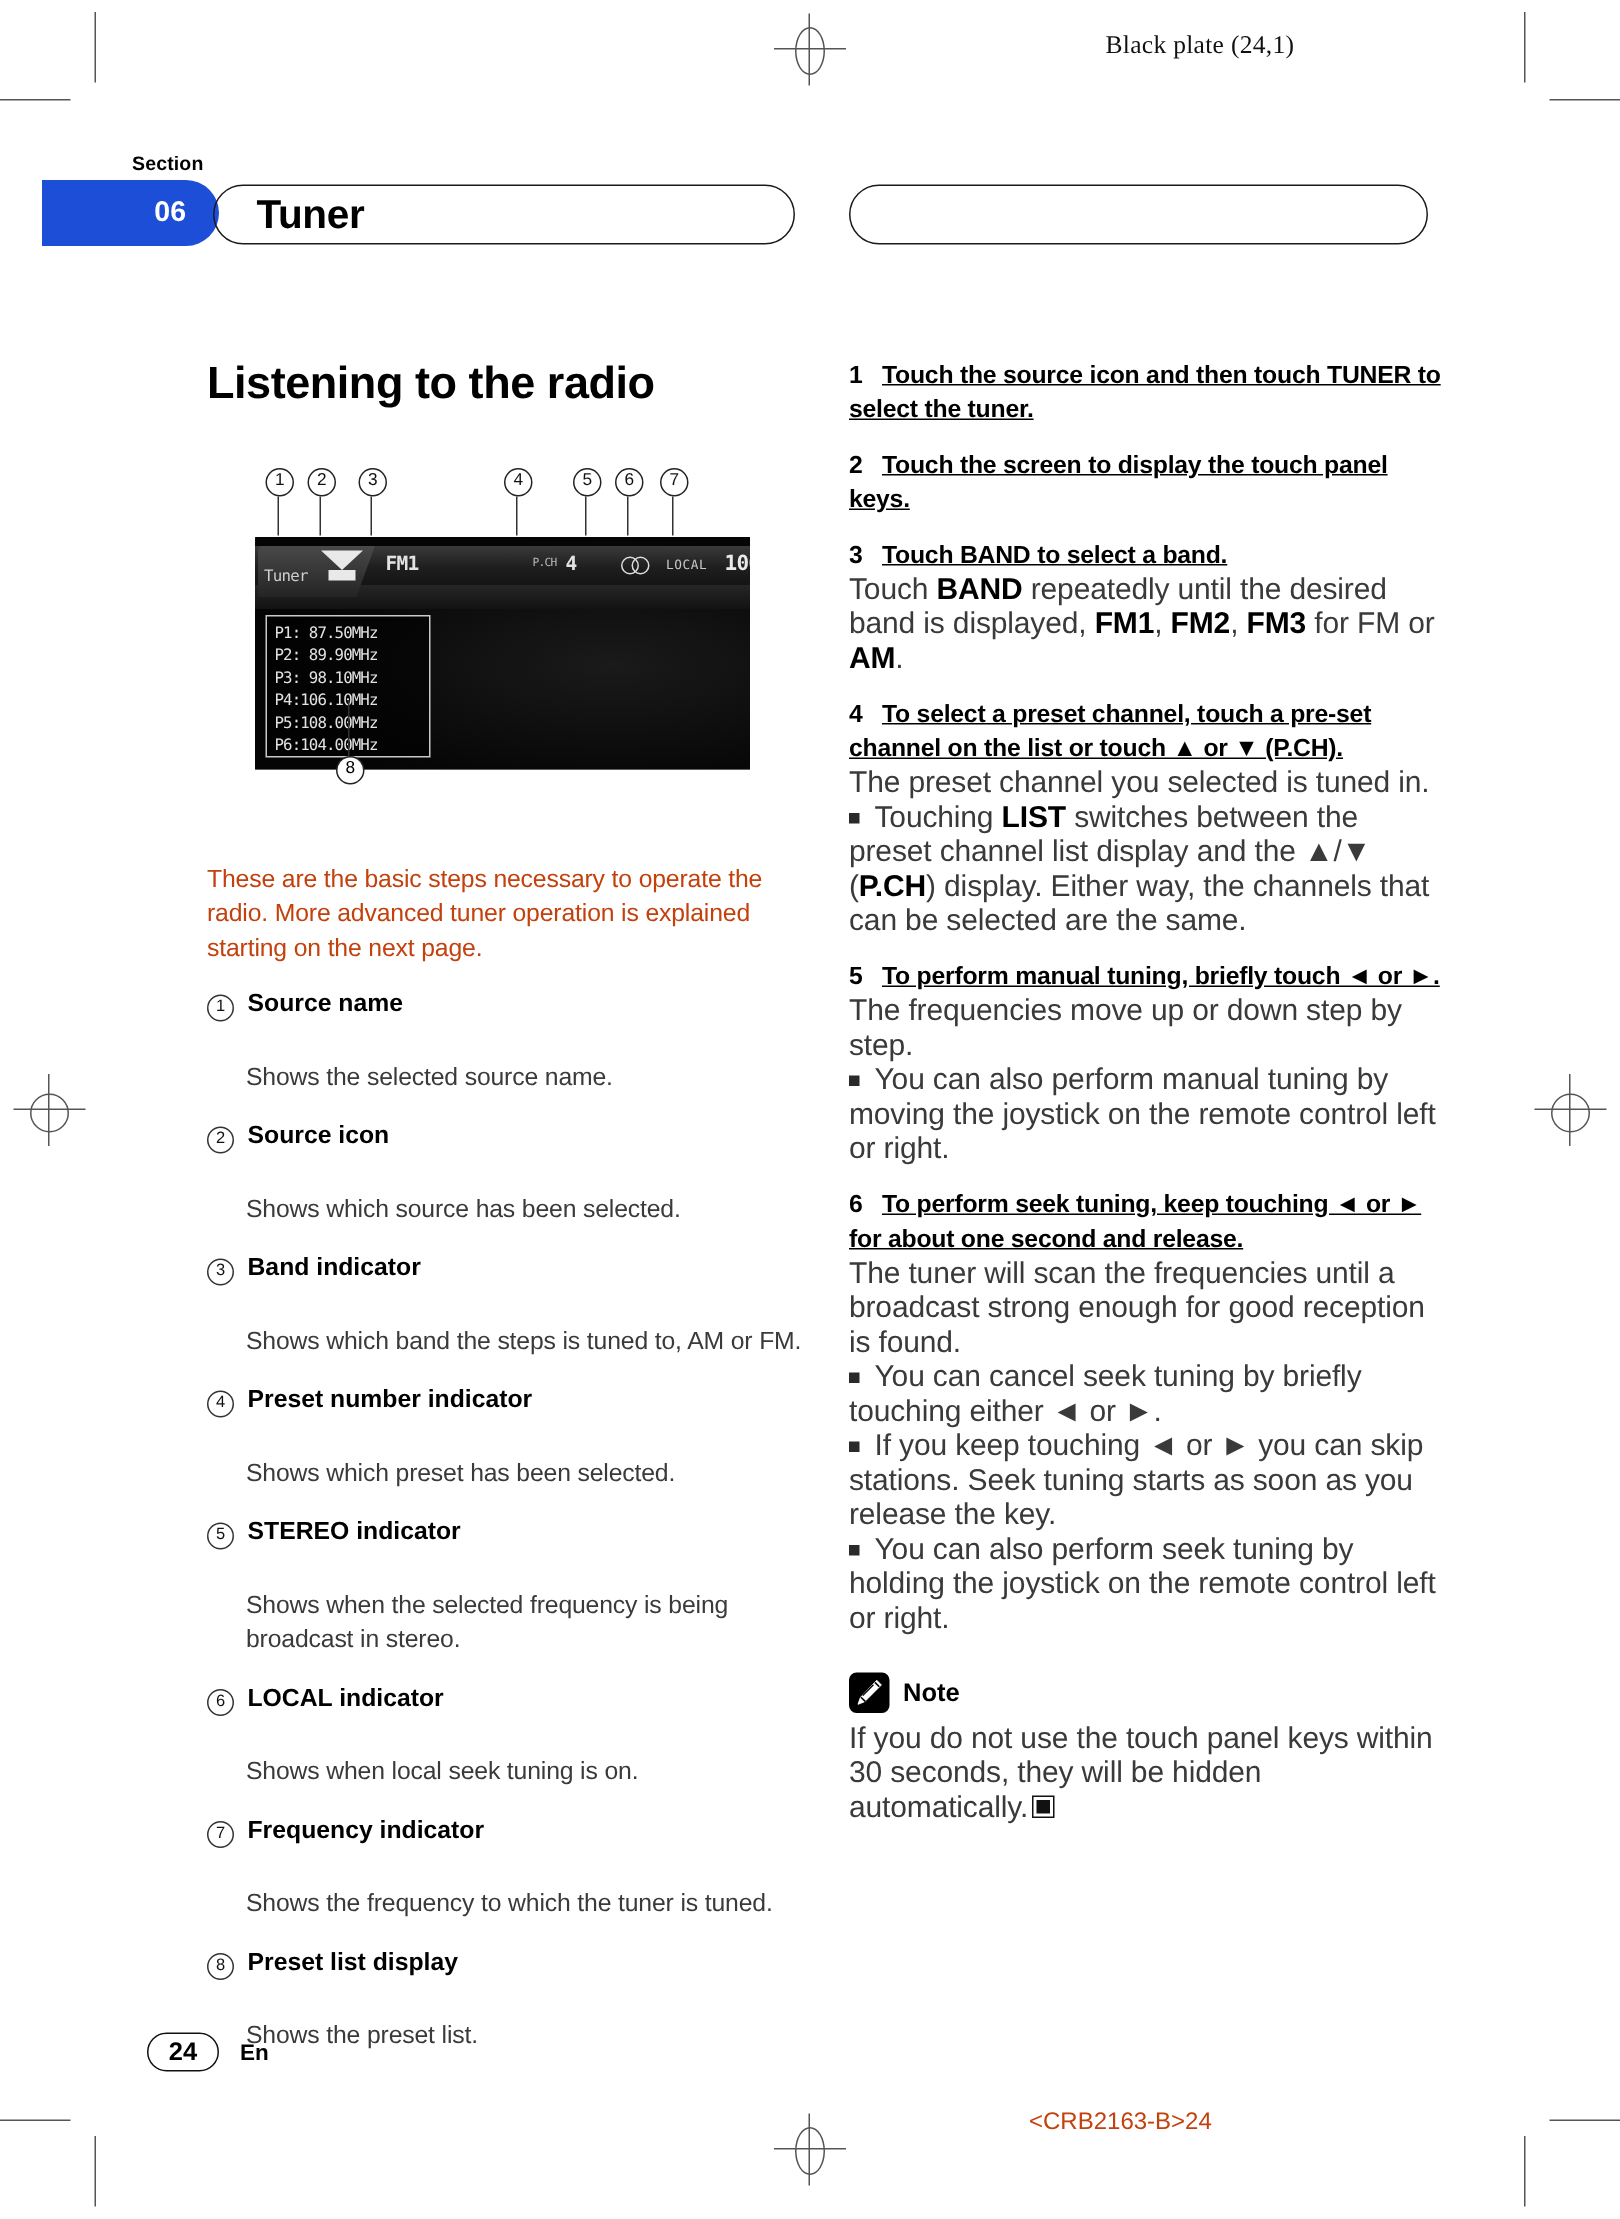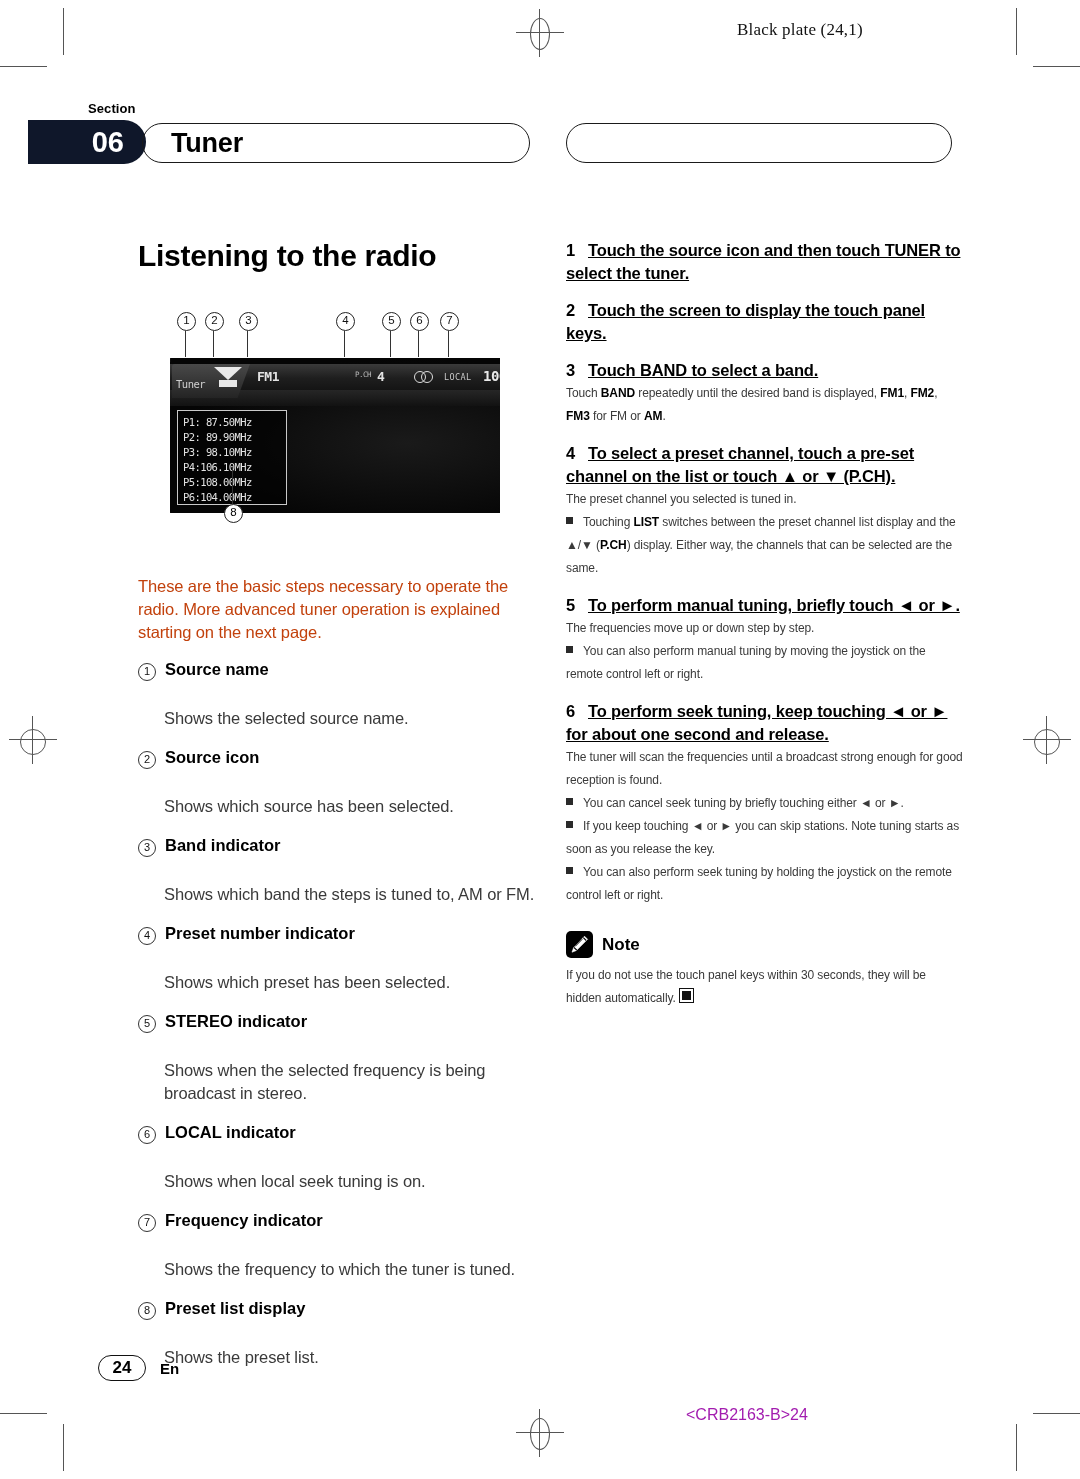--- a/index.html
+++ b/index.html
@@ -43,24 +43,24 @@
   }
 
   
   .section-word {
     position:absolute; left:88px; top:101px;
     font-size: 13px; font-weight: bold; letter-spacing: .1px;
   }
   .sec-badge {
     position:absolute; left:28px; top:120px;
     width: 118px; height: 44px;
-    background:#0f172a;
+    background:#1d4ed8;
     border-radius: 0 22px 22px 0;
     color:#fff;
-    font-size: 29px; font-weight: bold;
+    font-size: 19px; font-weight: bold;
     display:flex; align-items:center; justify-content:flex-end;
     padding-right: 22px;
     box-sizing: border-box;
   }
   .title-pill {
     position:absolute; left:142px; top:123px;
     width: 388px; height: 40px;
     border: 1.4px solid #1a1a1a;
     border-radius: 21px;
     box-sizing: border-box;
@@ -254,21 +254,21 @@
   .step-head {
     font-size: 16.5px;
     font-weight: bold;
     color:#000;
     line-height: 23px;
     letter-spacing: -0.15px;
     text-decoration: underline;
   }
   .step-head .sn { display:inline-block; width: 22px; }
   .step-body {
-    font-size: 12px;
+    font-size: 20px;
     line-height: 23px;
     color:#3a3a3a;
     letter-spacing: -0.1px;
   }
   .step-body b { color:#000; font-weight:bold; }
   .bullet { position: relative; padding-left: 0; }
   .bullet .sq {
     display:inline-block;
     width: 7px; height: 7px;
     background:#2a2a2a;
@@ -308,21 +308,21 @@
     font-size: 17px; font-weight: bold;
     display:flex; align-items:center; justify-content:center;
     box-sizing: border-box;
   }
   .page-lang {
     position:absolute; left:160px; top:1360px;
     font-size: 15px; font-weight: bold;
   }
   .footer-code {
     position:absolute; left:686px; top:1406px;
-    font-size: 16px; color:#a21caf;
+    font-size: 16px; color:#c2410c;
   }
 </style>
 </head>
 <body>
 
 <div class="cropmark cm-v" style="left:63px;  top:8px;   height:47px;"></div>
 <div class="cropmark cm-v" style="left:1016px;top:8px;   height:47px;"></div>
 <div class="cropmark cm-h" style="left:0px;   top:66px;  width:47px;"></div>
 <div class="cropmark cm-h" style="left:1033px;top:66px;  width:47px;"></div>
 <div class="cropmark cm-v" style="left:63px;  top:1424px;height:47px;"></div>
@@ -527,21 +527,21 @@
     <div class="step-body">The frequencies move up or down step by step.</div>
     <div class="step-body bullet"><span class="sq"></span><span>You can also perform manual tuning by moving the joystick on the remote control left or right.</span></div>
   </div>
 
   <div class="step">
     <div class="step-head">
       <span class="sn">6</span><span>To perform seek tuning, keep touching ◄ or ► for about one second and release.</span>
     </div>
     <div class="step-body">The tuner will scan the frequencies until a broadcast strong enough for good reception is found.</div>
     <div class="step-body bullet"><span class="sq"></span><span>You can cancel seek tuning by briefly touching either ◄ or ►.</span></div>
-    <div class="step-body bullet"><span class="sq"></span><span>If you keep touching ◄ or ► you can skip stations. Note tuning starts as soon as you release the key.</span></div>
+    <div class="step-body bullet"><span class="sq"></span><span>If you keep touching ◄ or ► you can skip stations. Seek tuning starts as soon as you release the key.</span></div>
     <div class="step-body bullet"><span class="sq"></span><span>You can also perform seek tuning by holding the joystick on the remote control left or right.</span></div>
   </div>
 
   <div class="note-head">
     <span class="note-icon">
       <svg width="19" height="19" viewBox="0 0 19 19">
         <path d="M14.5 1.2 L17.6 4.3 L6.4 15.5 L2.0 17.2 L3.6 12.7 Z" fill="#ffffff" stroke="#ffffff" stroke-width="0.6"></path>
         <path d="M13.3 2.6 L16.2 5.5" stroke="#000" stroke-width="1.1"></path>
         <path d="M4.0 12.5 L6.8 15.2" stroke="#000" stroke-width="1.1"></path>
         <path d="M5.2 11.4 L12.3 4.2" stroke="#000" stroke-width="0.9"></path>

